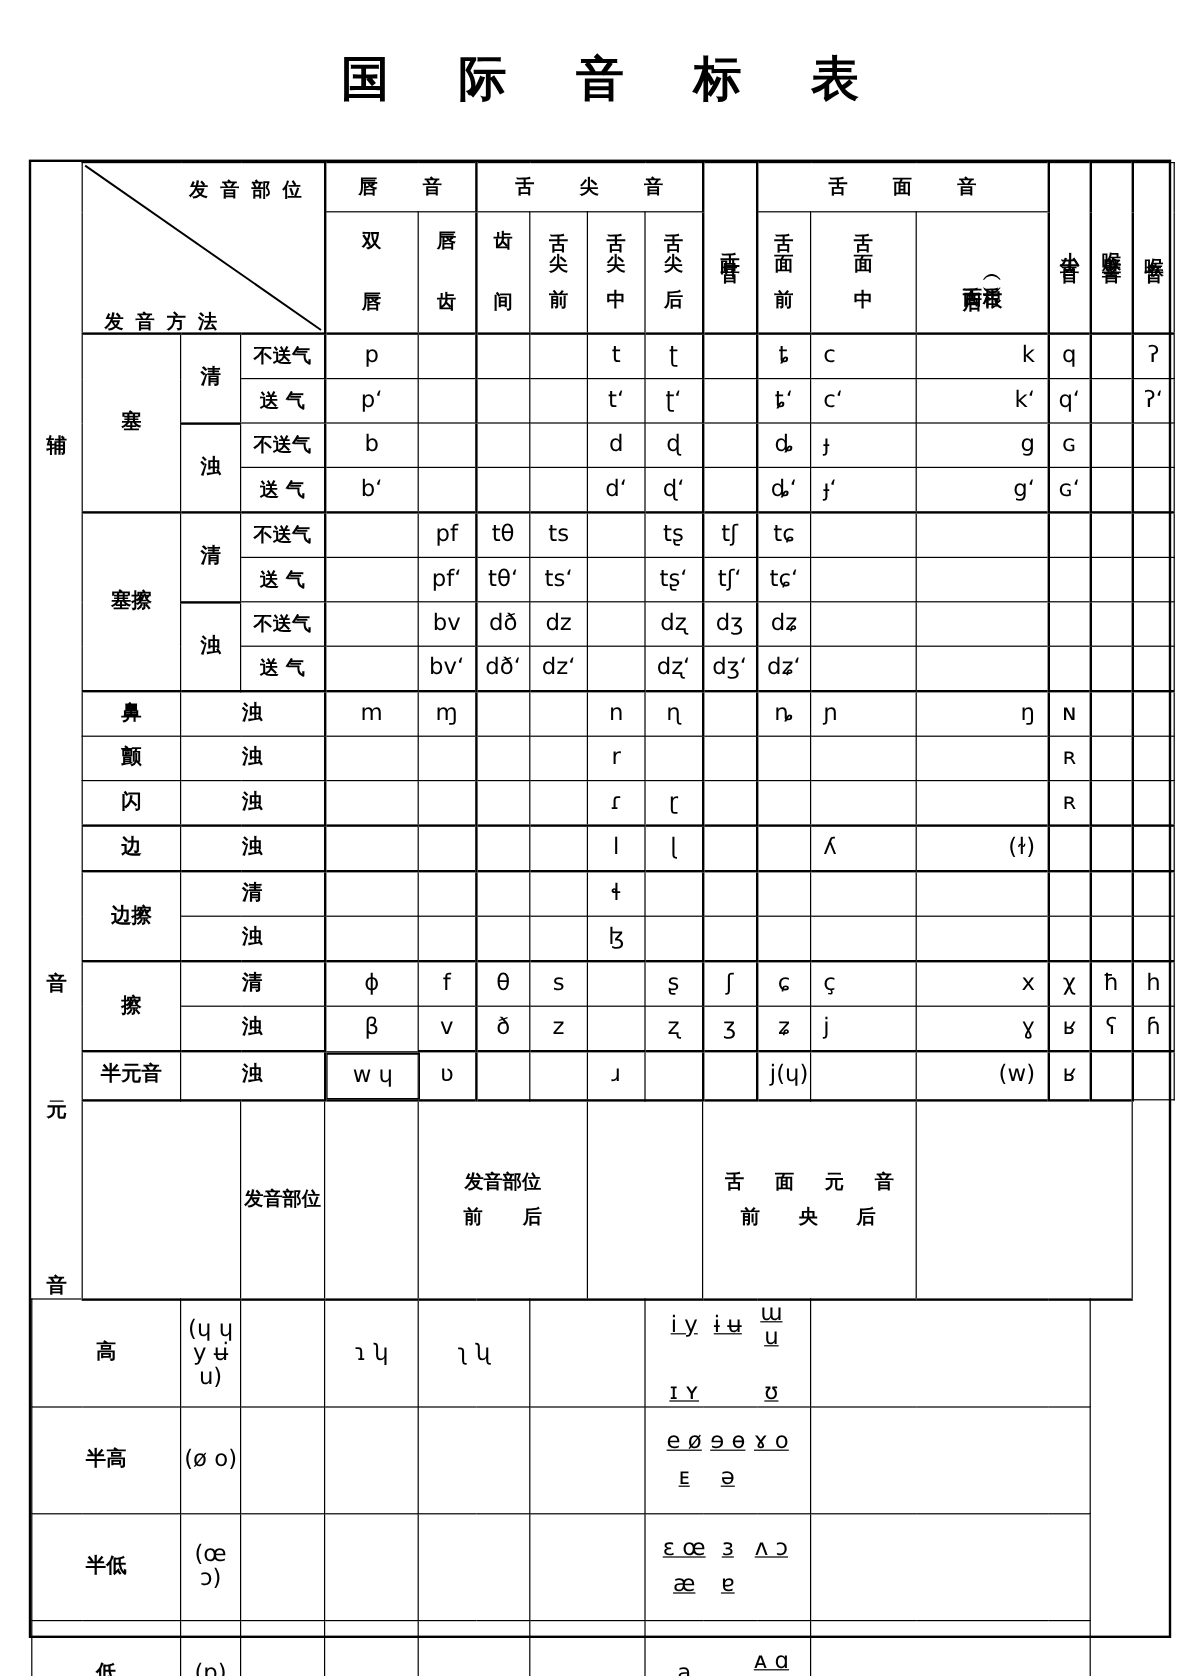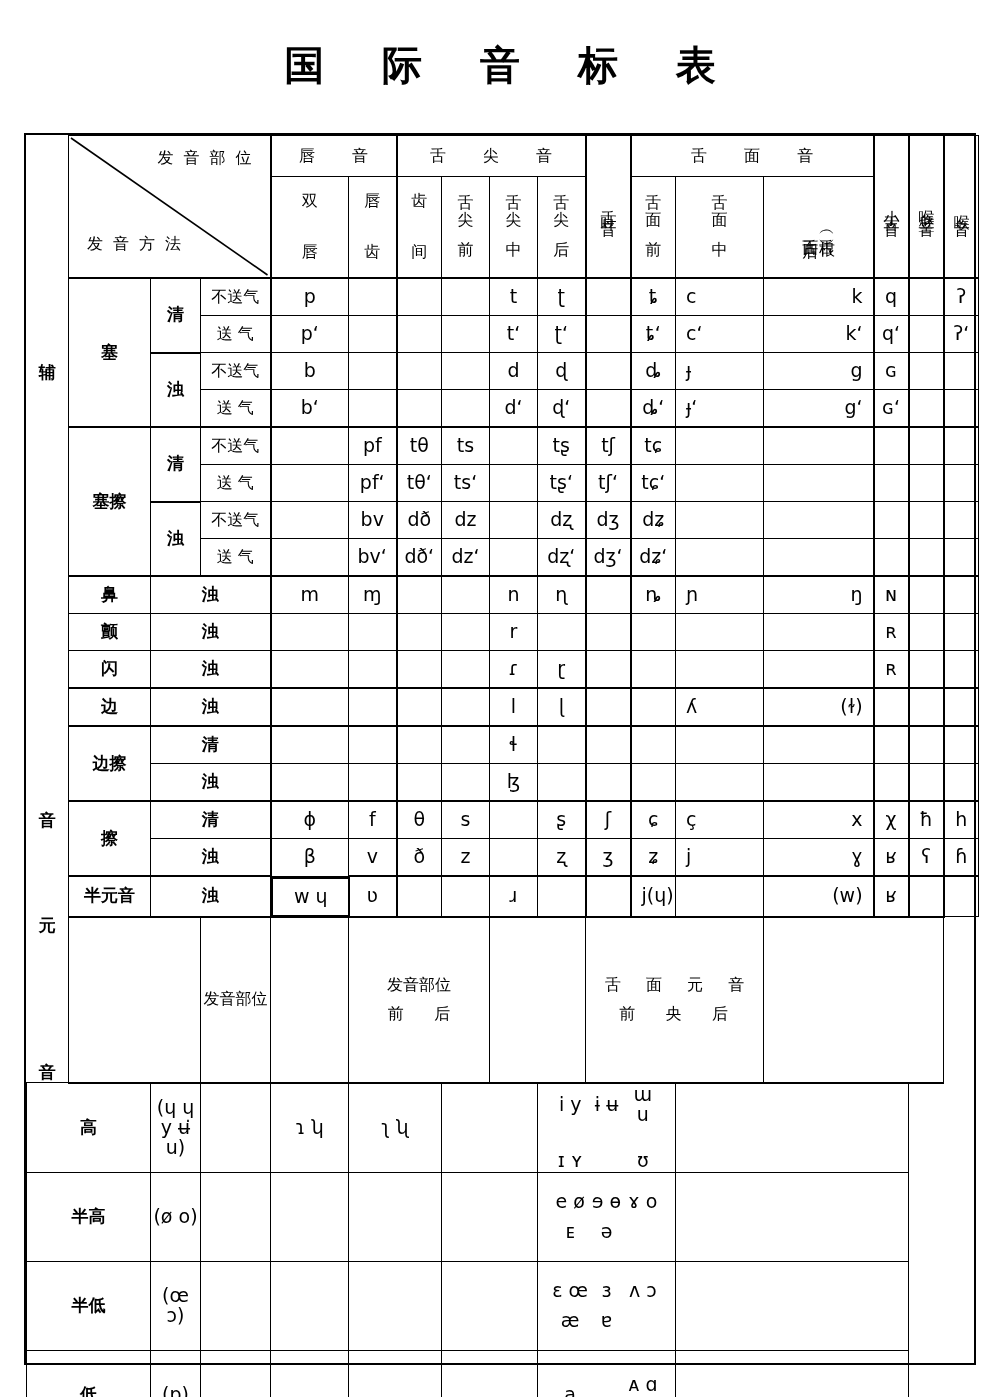--- a/index.html
+++ b/index.html
@@ -4,42 +4,42 @@
 <style>
   html,body{margin:0;padding:0;background:#fff;}
   body{width:1000px;height:1397px;font-family:"Liberation Serif","DejaVu Serif",serif;color:#000;position:relative;}
   #title{position:absolute;left:0;top:38px;width:1000px;text-align:center;
          font-size:40px;letter-spacing:22px;text-indent:22px;font-weight:700;
          font-family:"DejaVu Sans","Liberation Sans",sans-serif;}
   #chart{position:absolute;left:24px;top:133px;width:952px;height:1232px;border:2px solid #000;box-sizing:border-box;}
   table{border-collapse:collapse;width:100%;table-layout:fixed;}
   td{border:1px solid #000;padding:0;text-align:center;vertical-align:middle;
      font-size:17px;line-height:1.05;overflow:hidden;}
-  .cn{font-family:"DejaVu Sans","Liberation Sans",sans-serif;font-weight:400;font-size:16px;}
+  .cn{font-family:"DejaVu Sans","Liberation Sans",sans-serif;font-weight:700;font-size:16px;}
   .cnbig{font-family:"DejaVu Sans","Liberation Sans",sans-serif;font-weight:700;font-size:17px;}
   .vert{writing-mode:vertical-rl;text-orientation:upright;letter-spacing:5px;display:inline-block;}
   .spaced{letter-spacing:10px;text-indent:10px;}
   .spaced2{letter-spacing:16px;text-indent:16px;}
   .ipa{font-family:"DejaVu Sans","Liberation Sans",sans-serif;font-size:19px;}
   .tall{height:36px;}
   .thickR{border-right:2px solid #000;}
   .thickT{border-top:2px solid #000;}
   .thickB{border-bottom:2px solid #000;}
   .dotB{border-bottom:1px dotted #000;}
   .dotT{border-top:1px dotted #000;}
   .nob{border:none;}
   .corner{position:relative;}
   .corner svg{position:absolute;left:0;top:0;width:100%;height:100%;}
   .corner .lbl1{position:absolute;right:8px;top:14px;}
-  .corner .lbl2{position:absolute;left:8px;bottom:24px;}
+  .corner .lbl2{position:absolute;left:8px;bottom:0;}
   .twoline span{display:block;}
   .left{text-align:left;padding-left:10px;}
   .right{text-align:right;padding-right:10px;}
   .cellrow{display:flex;justify-content:space-around;align-items:center;width:100%;}
-  .cellrow.pad{padding:0 14px;box-sizing:border-box;}
+  .cellrow.pad{padding:0 14px;box-sizing:border-box;text-decoration:underline;}
 </style>
 </head>
 <body>
 
 <div id="title">国 际 音 标 表</div>
 
 <div id="chart">
 <table>
 <colgroup>
   <col style="width:42px">

